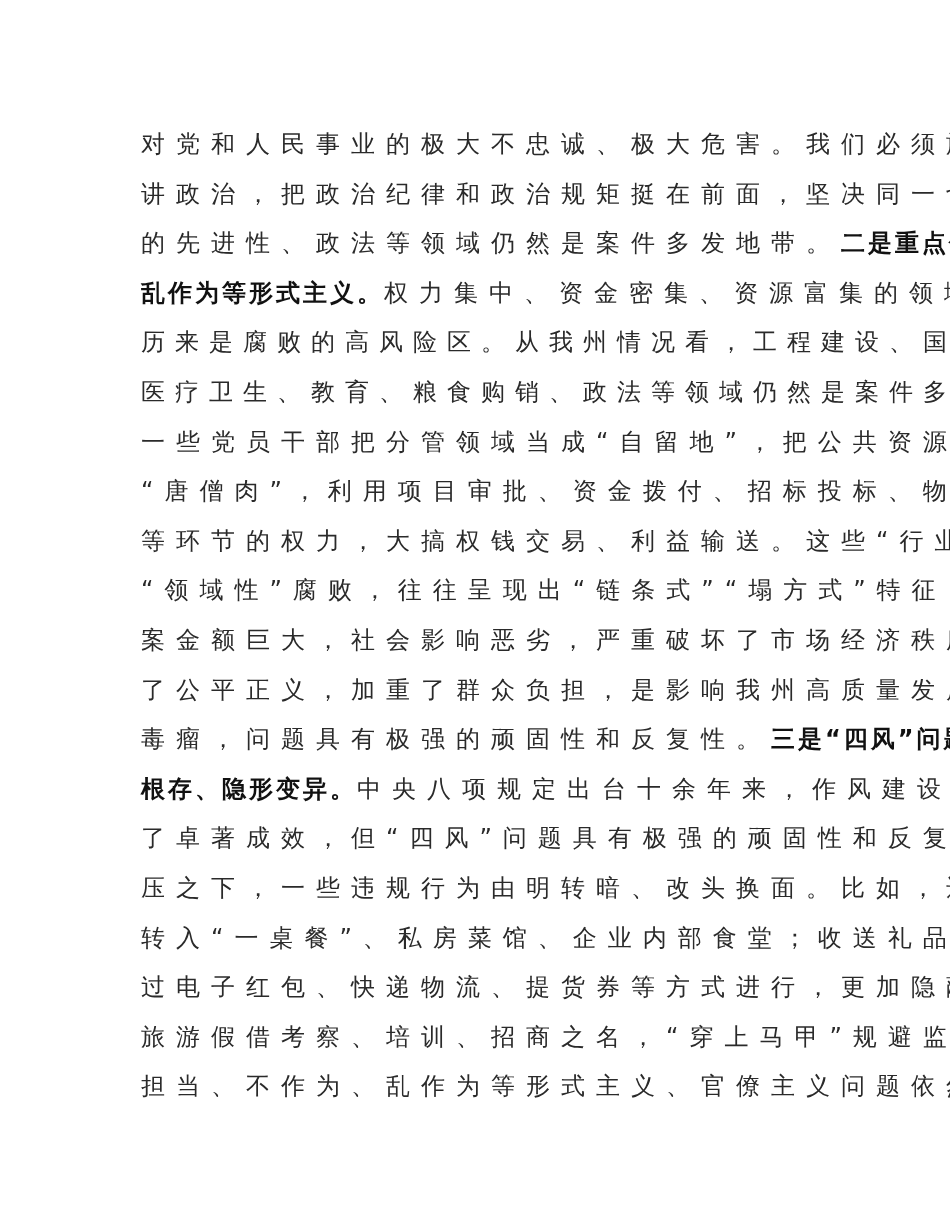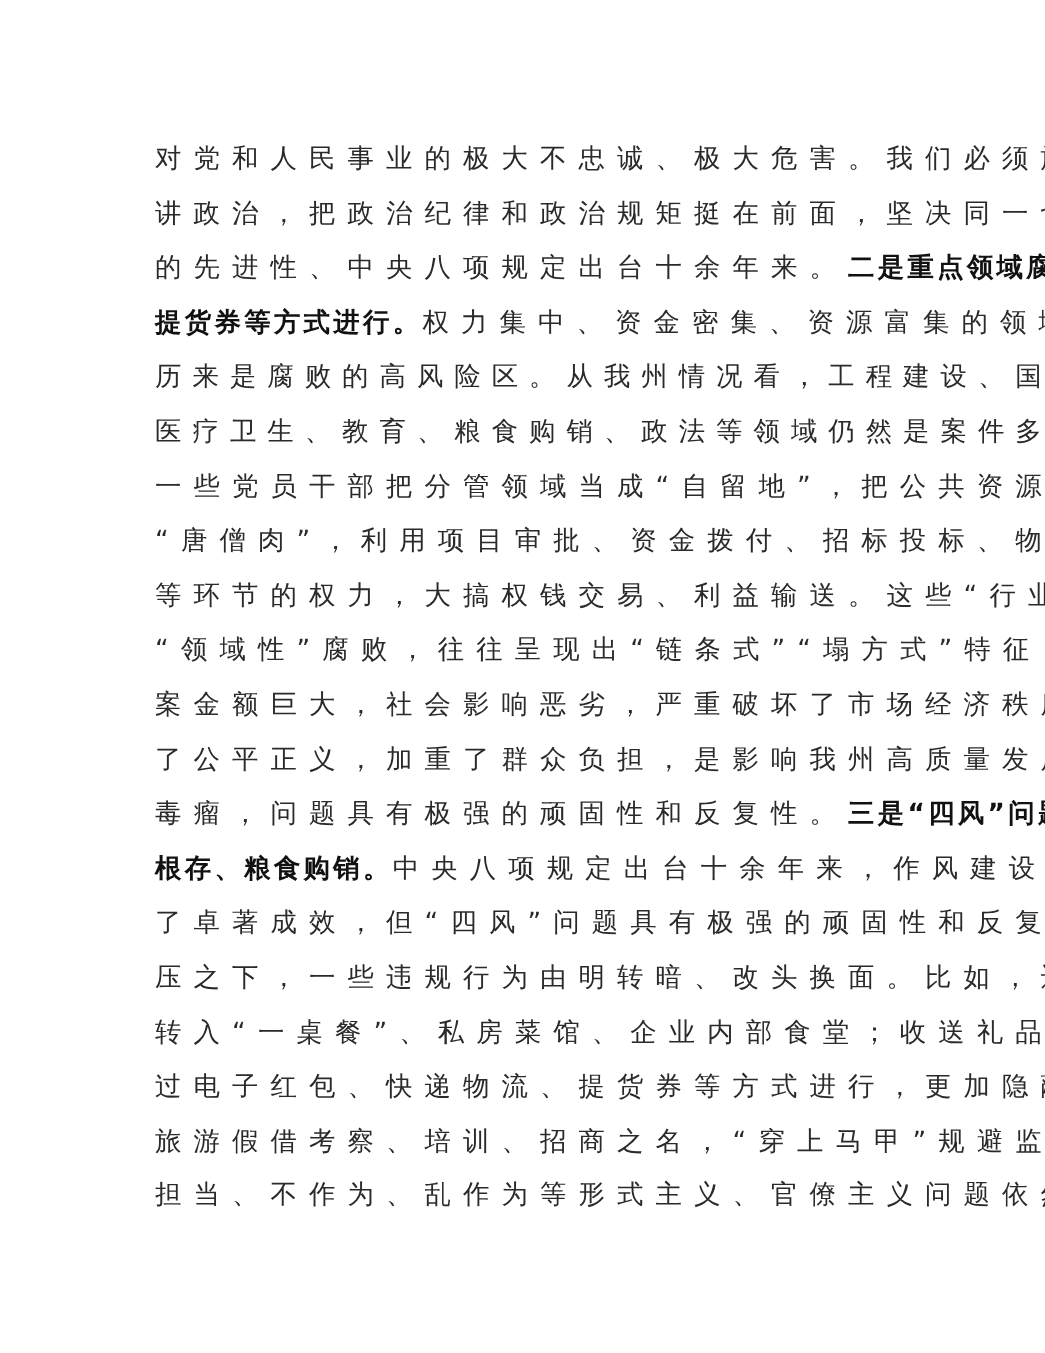--- a/index.html
+++ b/index.html
@@ -19,32 +19,32 @@
   .bold { font-weight: bold; color: #111111; letter-spacing: 3px; }
   .line.tight { letter-spacing: 10px; }
 </style>
 </head>
 <body>
 
 <div class="page">
   <div class="text-block">
     <div class="line justify"><span>对党和人民事业的极大不忠诚、极大危害。我们必须旗帜鲜明</span></div>
     <div class="line justify"><span>讲政治，把政治纪律和政治规矩挺在前面，坚决同一切影响党</span></div>
-    <div class="line justify"><span>的先进性、中央八项规定出台十余年来。</span><span class="bold">二是重点领域腐败</span></div>
-    <div class="line justify"><span class="bold">提货券等方式进行。</span><span>权力集中、资金密集、资源富集的领域，</span></div>
+    <div class="line justify"><span>的先进性、政法等领域仍然是案件多发地带。</span><span class="bold">二是重点领域腐败</span></div>
+    <div class="line justify"><span class="bold">乱作为等形式主义。</span><span>权力集中、资金密集、资源富集的领域，</span></div>
     <div class="line justify tight"><span>历来是腐败的高风险区。从我州情况看，工程建设、国有企业、</span></div>
     <div class="line justify tight"><span>医疗卫生、教育、粮食购销、政法等领域仍然是案件多发地带。</span></div>
     <div class="line"><span>一些党员干部把分管领域当成“自留地”，把公共资源视为</span></div>
     <div class="line justify"><span>“唐僧肉”，利用项目审批、资金拨付、招标投标、物资采购</span></div>
     <div class="line"><span>等环节的权力，大搞权钱交易、利益输送。这些“行业性”</span></div>
     <div class="line justify"><span>“领域性”腐败，往往呈现出“链条式”“塌方式”特征，涉</span></div>
     <div class="line justify"><span>案金额巨大，社会影响恶劣，严重破坏了市场经济秩序，损害</span></div>
     <div class="line justify"><span>了公平正义，加重了群众负担，是影响我州高质量发展的重大</span></div>
     <div class="line justify"><span>毒瘤，问题具有极强的顽固性和反复性。</span><span class="bold">三是“四风”问题树倒</span></div>
-    <div class="line justify"><span class="bold">根存、粮食购销。</span><span>中央八项规定出台十余年来，作风建设取得</span></div>
+    <div class="line justify"><span class="bold">根存、隐形变异。</span><span>中央八项规定出台十余年来，作风建设取得</span></div>
     <div class="line justify"><span>了卓著成效，但“四风”问题具有极强的顽固性和反复性。高</span></div>
     <div class="line justify"><span>压之下，一些违规行为由明转暗、改头换面。比如，违规吃喝</span></div>
     <div class="line justify"><span>转入“一桌餐”、私房菜馆、企业内部食堂；收送礼品礼金通</span></div>
     <div class="line justify"><span>过电子红包、快递物流、提货券等方式进行，更加隐蔽；公款</span></div>
     <div class="line justify"><span>旅游假借考察、培训、招商之名，“穿上马甲”规避监管；不</span></div>
     <div class="line justify"><span>担当、不作为、乱作为等形式主义、官僚主义问题依然突出，</span></div>
   </div>
 </div>
 
 </body></html>

